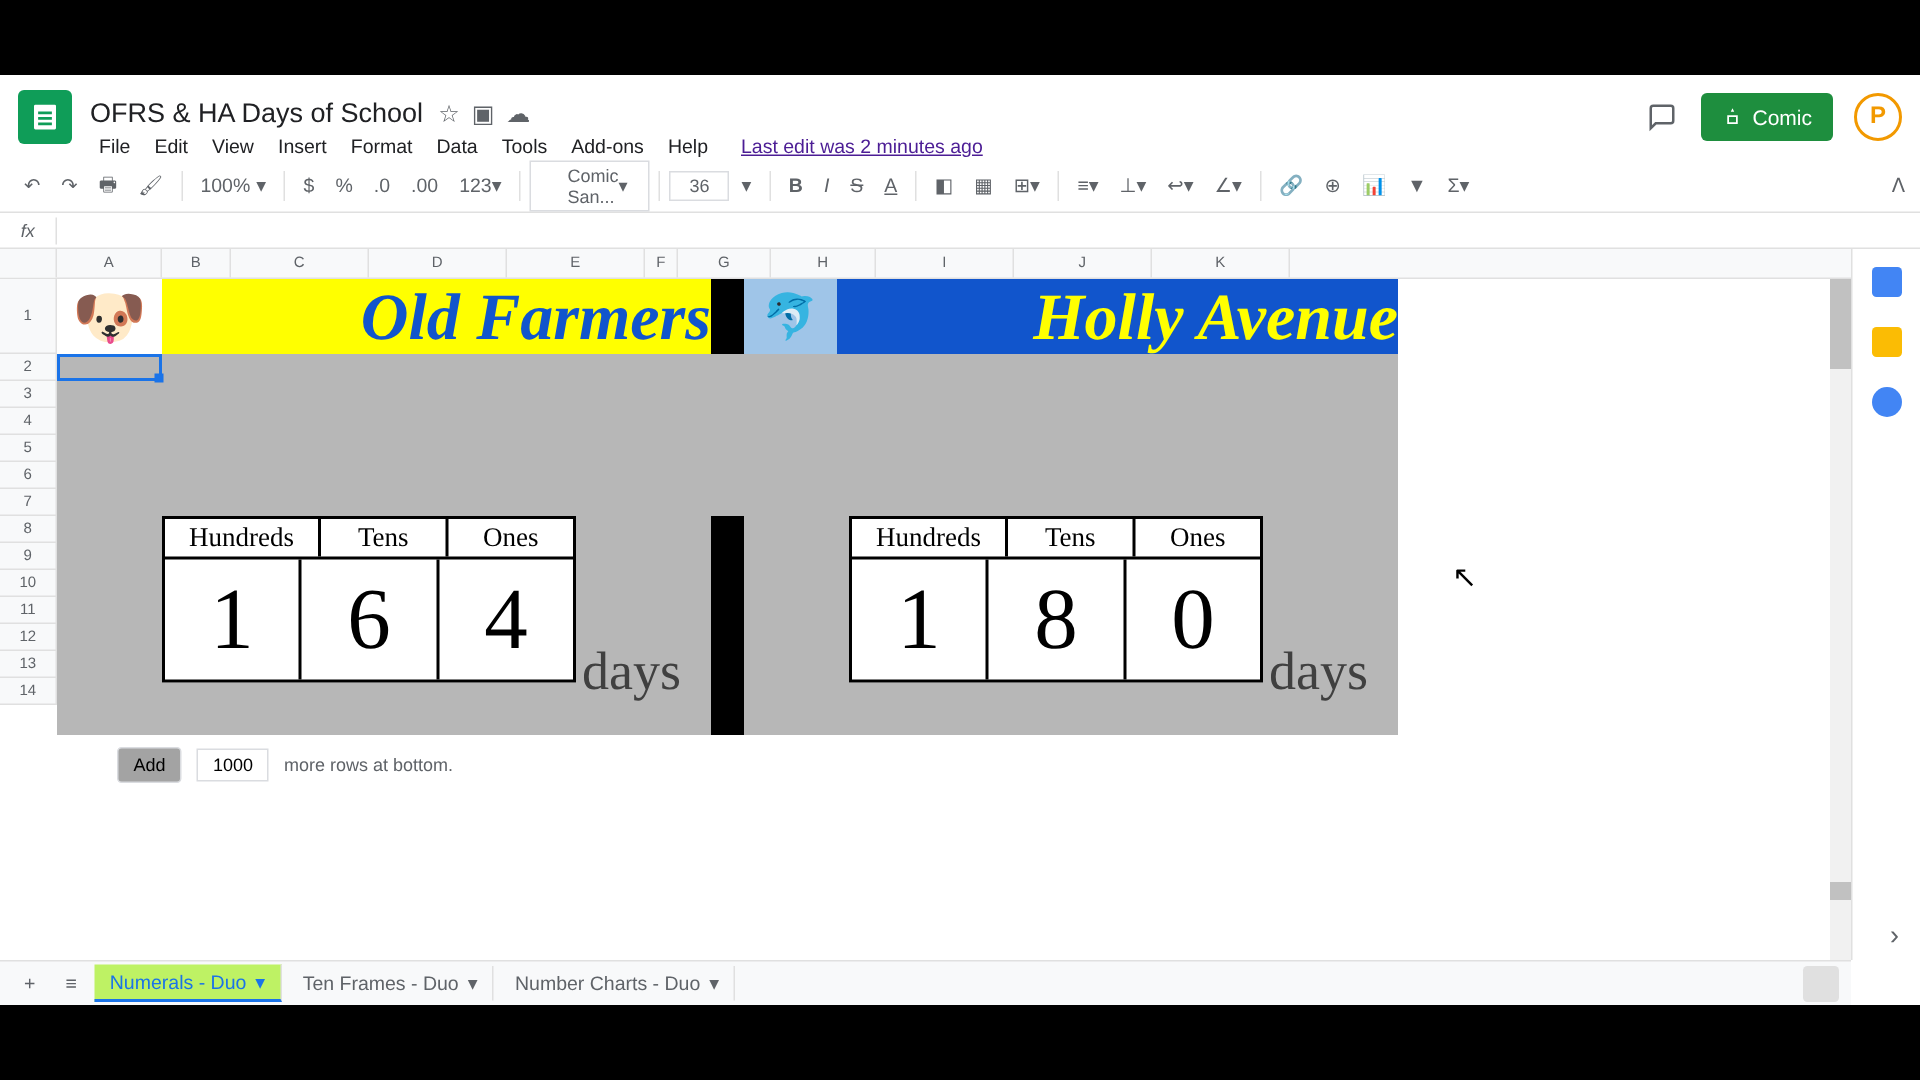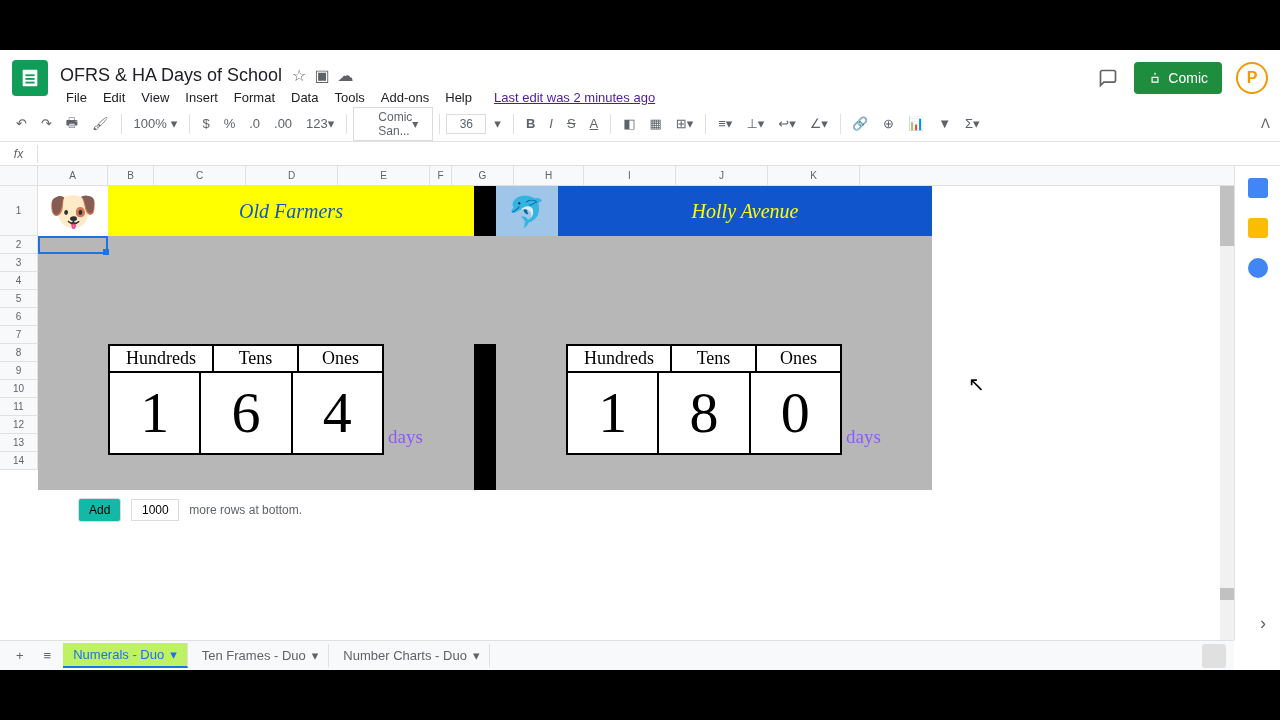--- a/index.html
+++ b/index.html
@@ -51,45 +51,45 @@
   .row-h { height: 18px; text-align: center; border-bottom: 1px solid #e0e0e0; border-right:1px solid #e0e0e0; line-height: 18px; cursor:pointer; }
   .row-h.first{height:50px;line-height:50px;}
   
   .cells { position: relative; flex: 1; }
   .bg-gray { position: absolute; left: 0; top: 0; width: 894px; height: 304px; background: #b7b7b7; }
   
   .banner-left { position: absolute; left: 0; top: 0; width: 436px; height: 50px; background: #ffff00; display: flex; align-items: center; }
   .banner-right { position: absolute; left: 458px; top: 0; width: 436px; height: 50px; background: #1155cc; display: flex; align-items: center; }
   .mascot { width: 70px; height: 50px; background: #fff; display:flex;align-items:center;justify-content:center;font-size:40px; }
   .mascot2 { width: 62px; height: 50px; background: #9fc5e8; display:flex;align-items:center;justify-content:center;font-size:30px; }
-  .banner-text { flex:1; text-align:center; font-family: "Comic Sans MS", cursive; font-size: 20px; font-weight: normal; font-style: italic; }
+  .banner-text { flex:1; text-align:right; font-family: "Comic Sans MS", cursive; font-size: 44px; font-weight: bold; font-style: italic; }
   .banner-left .banner-text { color: #1155cc; }
   .banner-right .banner-text { color: #ffff00; }
   .divider { position: absolute; left: 436px; top: 0; width: 22px; height: 304px; background: #000; }
   .divider-gap { position:absolute; left:436px; top:50px; width:22px; height:108px; background:#b7b7b7; }
   
   .subtitle { position: absolute; left: 0; top: 66px; width: 894px; text-align: center; font-family: "Comic Sans MS", cursive; font-size: 28px; color: #333; }
   
   .selected-cell { position: absolute; left: 0; top: 50px; width: 70px; height: 18px; border: 2px solid #1a73e8; }
   .selected-cell::after { content:''; position:absolute; right:-3px; bottom:-3px; width:6px; height:6px; background:#1a73e8; }
   
   .place-table { position: absolute; background: #fff; border: 2px solid #000; }
   .pt-left { left: 70px; top: 158px; width: 276px; }
   .pt-right { left: 528px; top: 158px; width: 276px; }
   .pt-header { display: flex; border-bottom: 2px solid #000; }
   .pt-header div { flex:1; text-align:center; font-family:"Comic Sans MS",cursive; font-size:18px; padding:2px 16px; }
   .pt-header div:not(:last-child){border-right:2px solid #000;}
   .pt-values { display: flex; }
   .pt-values div { flex:1; text-align:center; font-family:"Comic Sans MS",cursive; font-size:58px; line-height:80px; }
   .pt-values div:not(:last-child){border-right:2px solid #000;}
-  .days-label { position:absolute; font-family:"Comic Sans MS",cursive; font-size:19px; color:#8b5cf6; }
+  .days-label { position:absolute; font-family:"Comic Sans MS",cursive; font-size:36px; color:#404040; }
   .days1{left:350px;top:240px}.days2{left:808px;top:240px}
   
   .add-rows { position:absolute; left:40px; top:312px; display:flex; align-items:center; gap:10px; font-size:12px; color:#5f6368; }
-  .add-btn { border:1px solid #dadce0; background:#14b8a6; padding:4px 10px; border-radius:3px; cursor:pointer; font-size:12px; }
+  .add-btn { border:1px solid #dadce0; background:#a3a3a3; padding:4px 10px; border-radius:3px; cursor:pointer; font-size:12px; }
   .add-input { border:1px solid #dadce0; width:48px; padding:3px 6px; font-size:12px; text-align:center; }
   
   
   .right-rail { position: absolute; right: 0; top: 116px; bottom: 30px; width: 46px; border-left: 1px solid #e0e0e0; display: flex; flex-direction: column; align-items: center; padding-top: 12px; gap: 20px; }
   .rail-icon { width: 20px; height: 20px; border-radius: 3px; cursor: pointer; }
   .ri1{background:#4285f4}.ri2{background:#fbbc04}.ri3{background:#4285f4;border-radius:50%}
   .rail-expand { position:absolute; bottom:6px; right:14px; color:#5f6368; cursor:pointer; font-size:18px; }
   
   
   .sheet-tabs { position: absolute; bottom: 0; left: 0; right: 46px; height: 30px; border-top: 1px solid #e0e0e0; display: flex; align-items: center; padding: 0 8px; gap: 4px; font-size: 13px; color: #5f6368; background:#f8f9fa; }

